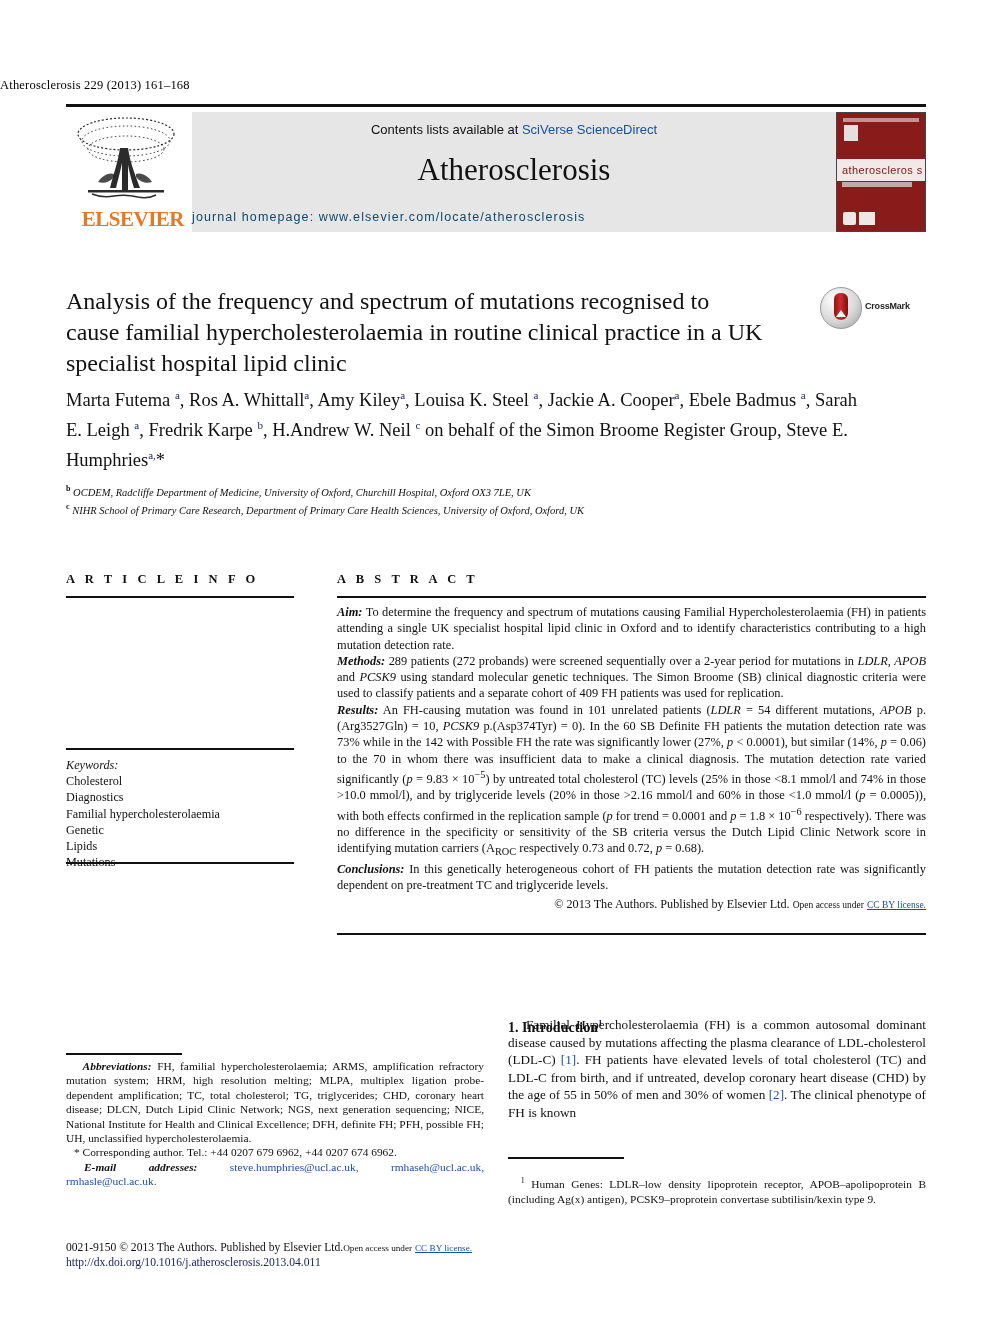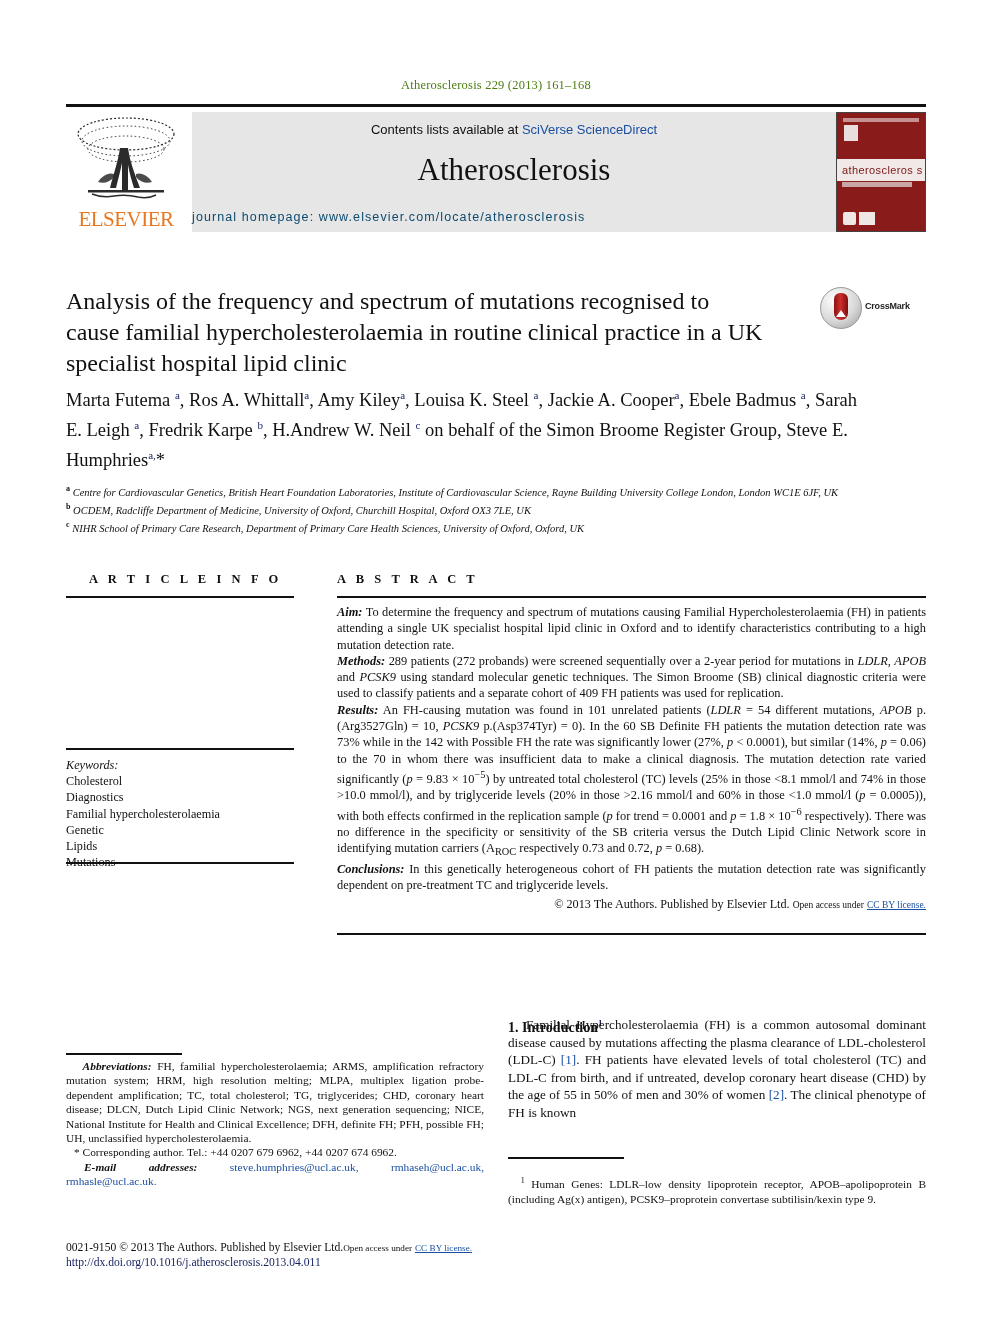--- a/index.html
+++ b/index.html
@@ -21,24 +21,23 @@
     width: 992px;
     height: 1323px;
     background: #fff;
   }
 
   
   .running-head {
     position: absolute;
     left: 0; top: 78px;
     width: 992px;
-    text-align: center;
     font-family: "Liberation Serif", serif;
     font-size: 12.5px;
-    color: #4d7c0f;
+    color: #000000;
     letter-spacing: 0.2px;
   }
   .header-rule {
     position: absolute;
     left: 66px; top: 104px;
     width: 860px;
     height: 3px;
     background: #111;
   }
   .header-row {
@@ -59,24 +58,24 @@
     position: absolute;
     left: 4px; top: 2px;
     width: 112px;
     height: 93px;
     overflow: hidden;
   }
   .elsevier-word {
     position: absolute;
     left: 2px; bottom: 0px;
     width: 116px;
-    text-align: center;
+    text-align: right;
     font-family: "Liberation Serif", serif;
     font-size: 21px;
-    font-weight: 400;
+    font-weight: 700;
     letter-spacing: -0.5px;
     color: #E87722;
   }
   .contents-box {
     flex: 1 1 auto;
     background: #e6e6e6;
     margin: 0 0 0 4px;
     position: relative;
   }
   .contents-line {
@@ -393,26 +392,25 @@
     <div class="cm-badge">
       <div class="cm-inner"></div>
       <div class="cm-arrow"></div>
     </div>
     <div class="cm-text">CrossMark</div>
   </div>
 
   <div class="authors">Marta Futema <sup>a</sup>, Ros A. Whittall<sup>a</sup>, Amy Kiley<sup>a</sup>, Louisa K. Steel <sup>a</sup>, Jackie A. Cooper<sup>a</sup>, Ebele Badmus <sup>a</sup>, Sarah E. Leigh <sup>a</sup>, Fredrik Karpe <sup>b</sup>, H.Andrew W. Neil <sup>c</sup> on behalf of the Simon Broome Register Group, Steve E. Humphries<sup>a,</sup>*</div>
 
   <div class="affils">
-    <div><sup>a</sup> Centre for Cardiovascular Genetics, British Heart Foundation Laboratories, Institute of Cardiovascular Science, Rayne Building University College London, London WC1E 6JF, UK</div>
     <div><sup>b</sup> OCDEM, Radcliffe Department of Medicine, University of Oxford, Churchill Hospital, Oxford OX3 7LE, UK</div>
     <div><sup>c</sup> NIHR School of Primary Care Research, Department of Primary Care Health Sciences, University of Oxford, Oxford, UK</div>
   </div>
 
-  <div class="section-head" style="left:66px; top:572px;margin-left:23px;">A R T I C L E   I N F O</div>
+  <div class="section-head" style="left:66px; top:572px;">A R T I C L E   I N F O</div>
   <div class="colrule" style="left:66px; top:596px; width:228px;"></div>
   <div class="colrule" style="left:66px; top:748px; width:228px;"></div>
   <div class="colrule" style="left:66px; top:862px; width:228px;"></div>
 
   <div class="section-head" style="left:337px; top:572px;">A B S T R A C T</div>
   <div class="colrule" style="left:337px; top:596px; width:589px;"></div>
   <div class="colrule" style="left:337px; top:933px; width:589px;"></div>
 
 
   <div class="kw">

